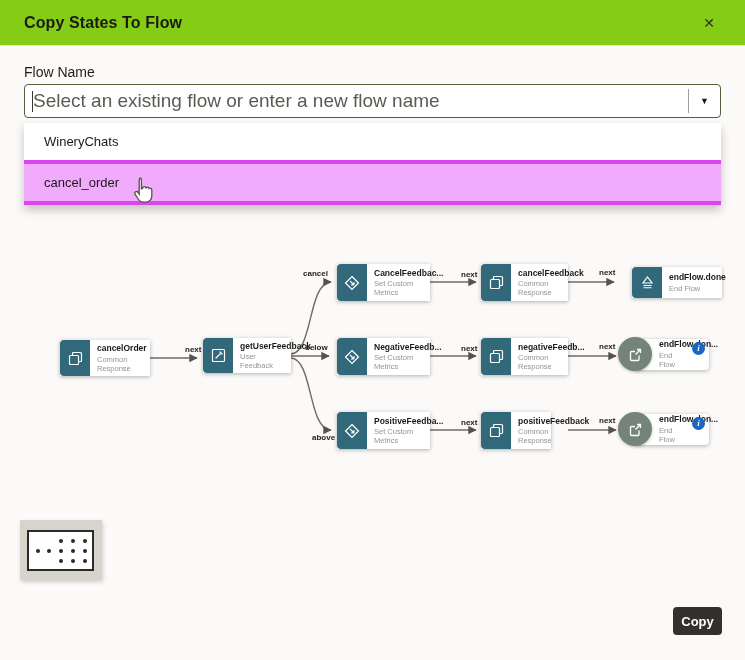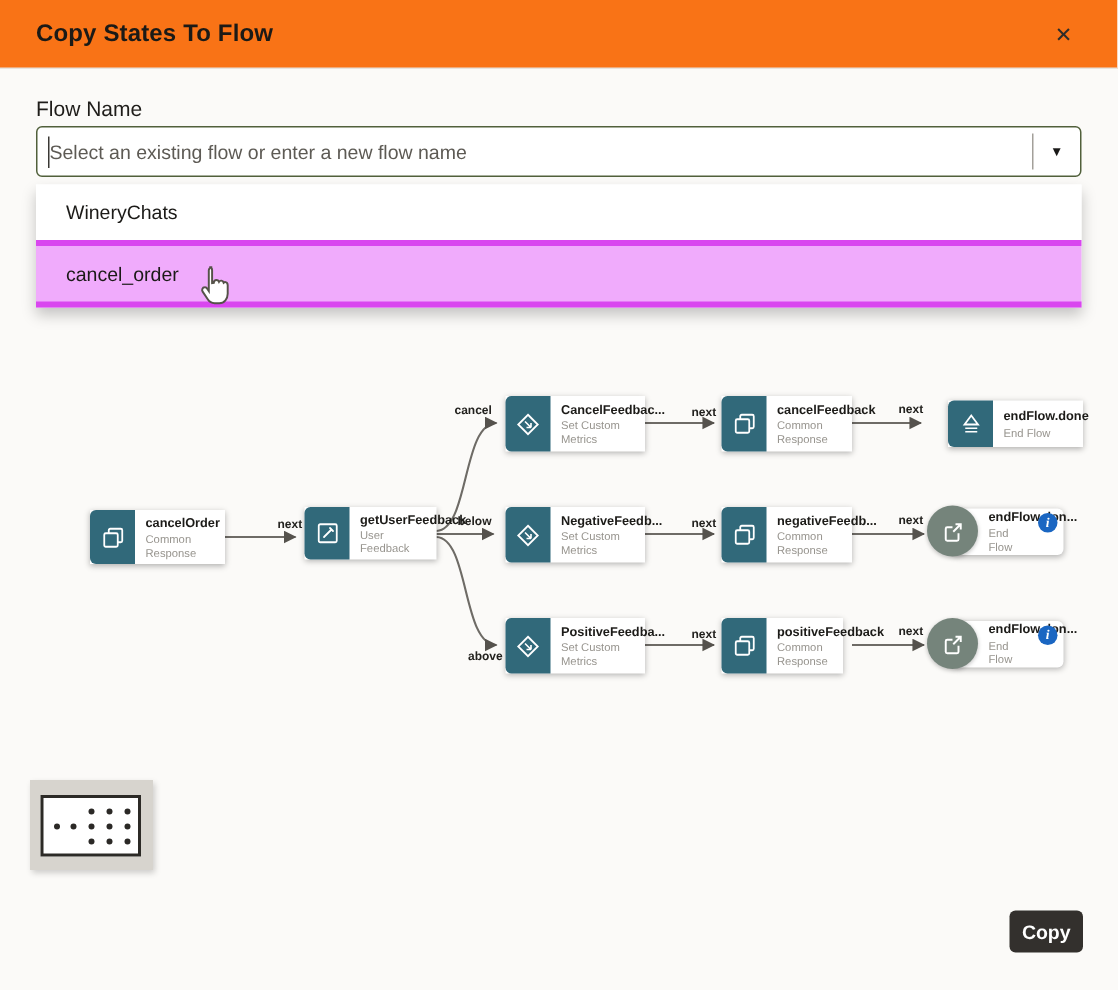--- a/index.html
+++ b/index.html
@@ -7,42 +7,42 @@
   body {
     font-family:"Liberation Sans", sans-serif;
     background:#fbfaf8;
     position:relative;
     overflow:hidden;
     color:#161513;
   }
   
   .dlg-header {
     position:absolute; left:0; top:0; width:745px; height:46px;
-    background:#f97316; border-bottom:1px solid #e7e4df;
+    background:#84cc16; border-bottom:1px solid #e7e4df;
     display:flex; align-items:center; justify-content:space-between;
     padding:0 24px;
   }
   .dlg-title { font-size:16px; font-weight:bold; color:#1b1a17; letter-spacing:.1px; }
   .close-btn {
     width:24px; height:24px; border:none; background:transparent; cursor:pointer;
     font-size:14px; color:#2e2c29; display:flex; align-items:center; justify-content:center;
   }
   
   .field-label {
     position:absolute; left:24px; top:64px; font-size:14px; color:#1f1d1a; font-weight:400;
   }
   .combobox {
     position:absolute; left:24px; top:84px; width:697px; height:34px;
     background:#ffffff; border:1.5px solid #51603b; border-radius:4px;
     display:flex; align-items:stretch;
   }
   .combo-input {
     flex:1 1 auto; border:none; outline:none; background:transparent;
     font-family:"Liberation Sans", sans-serif;
-    font-size:13px; color:#1f1d1a; padding:0 10px 0 8px;
+    font-size:19px; color:#1f1d1a; padding:0 10px 0 8px;
   }
   .combo-input::placeholder { color:#5d5a54; opacity:1; }
   .combo-caret {
     position:absolute; left:7px; top:6px; width:1px; height:21px; background:#3a3834;
   }
   .combo-sep { width:1px; background:#a3a09a; margin:4px 0; }
   .combo-arrow-btn {
     width:31px; border:none; background:transparent; cursor:pointer;
     display:flex; align-items:center; justify-content:center;
     font-size:11px; color:#191817;
@@ -285,21 +285,21 @@
         <path d="M8 1.5 L14.5 8 L8 14.5 L1.5 8 Z"></path>
           <path d="M6 6 l4 4 M10 10 v-3 M10 10 h-3" stroke-width="1.1"></path>
       </svg>
     </div>
     <div class="node-body">
       <div class="node-title">PositiveFeedba...</div>
       <div class="node-sub">Set Custom Metrics</div>
     </div>
   </div>
 
-  <div class="node" style="left:481px; top:182px; width:81px; height:37px;">
+  <div class="node" style="left:481px; top:182px; width:70px; height:37px;">
     <div class="node-icon">
       <svg width="15" height="15" viewBox="0 0 15 15" fill="none" stroke="#ffffff" stroke-width="1.2">
         <rect x="4.5" y="1.5" width="9" height="9" rx="1"></rect>
           <rect x="1.5" y="4.5" width="9" height="9" rx="1" fill="#31697a"></rect>
       </svg>
     </div>
     <div class="node-body">
       <div class="node-title">positiveFeedback</div>
       <div class="node-sub">Common Response</div>
     </div>

